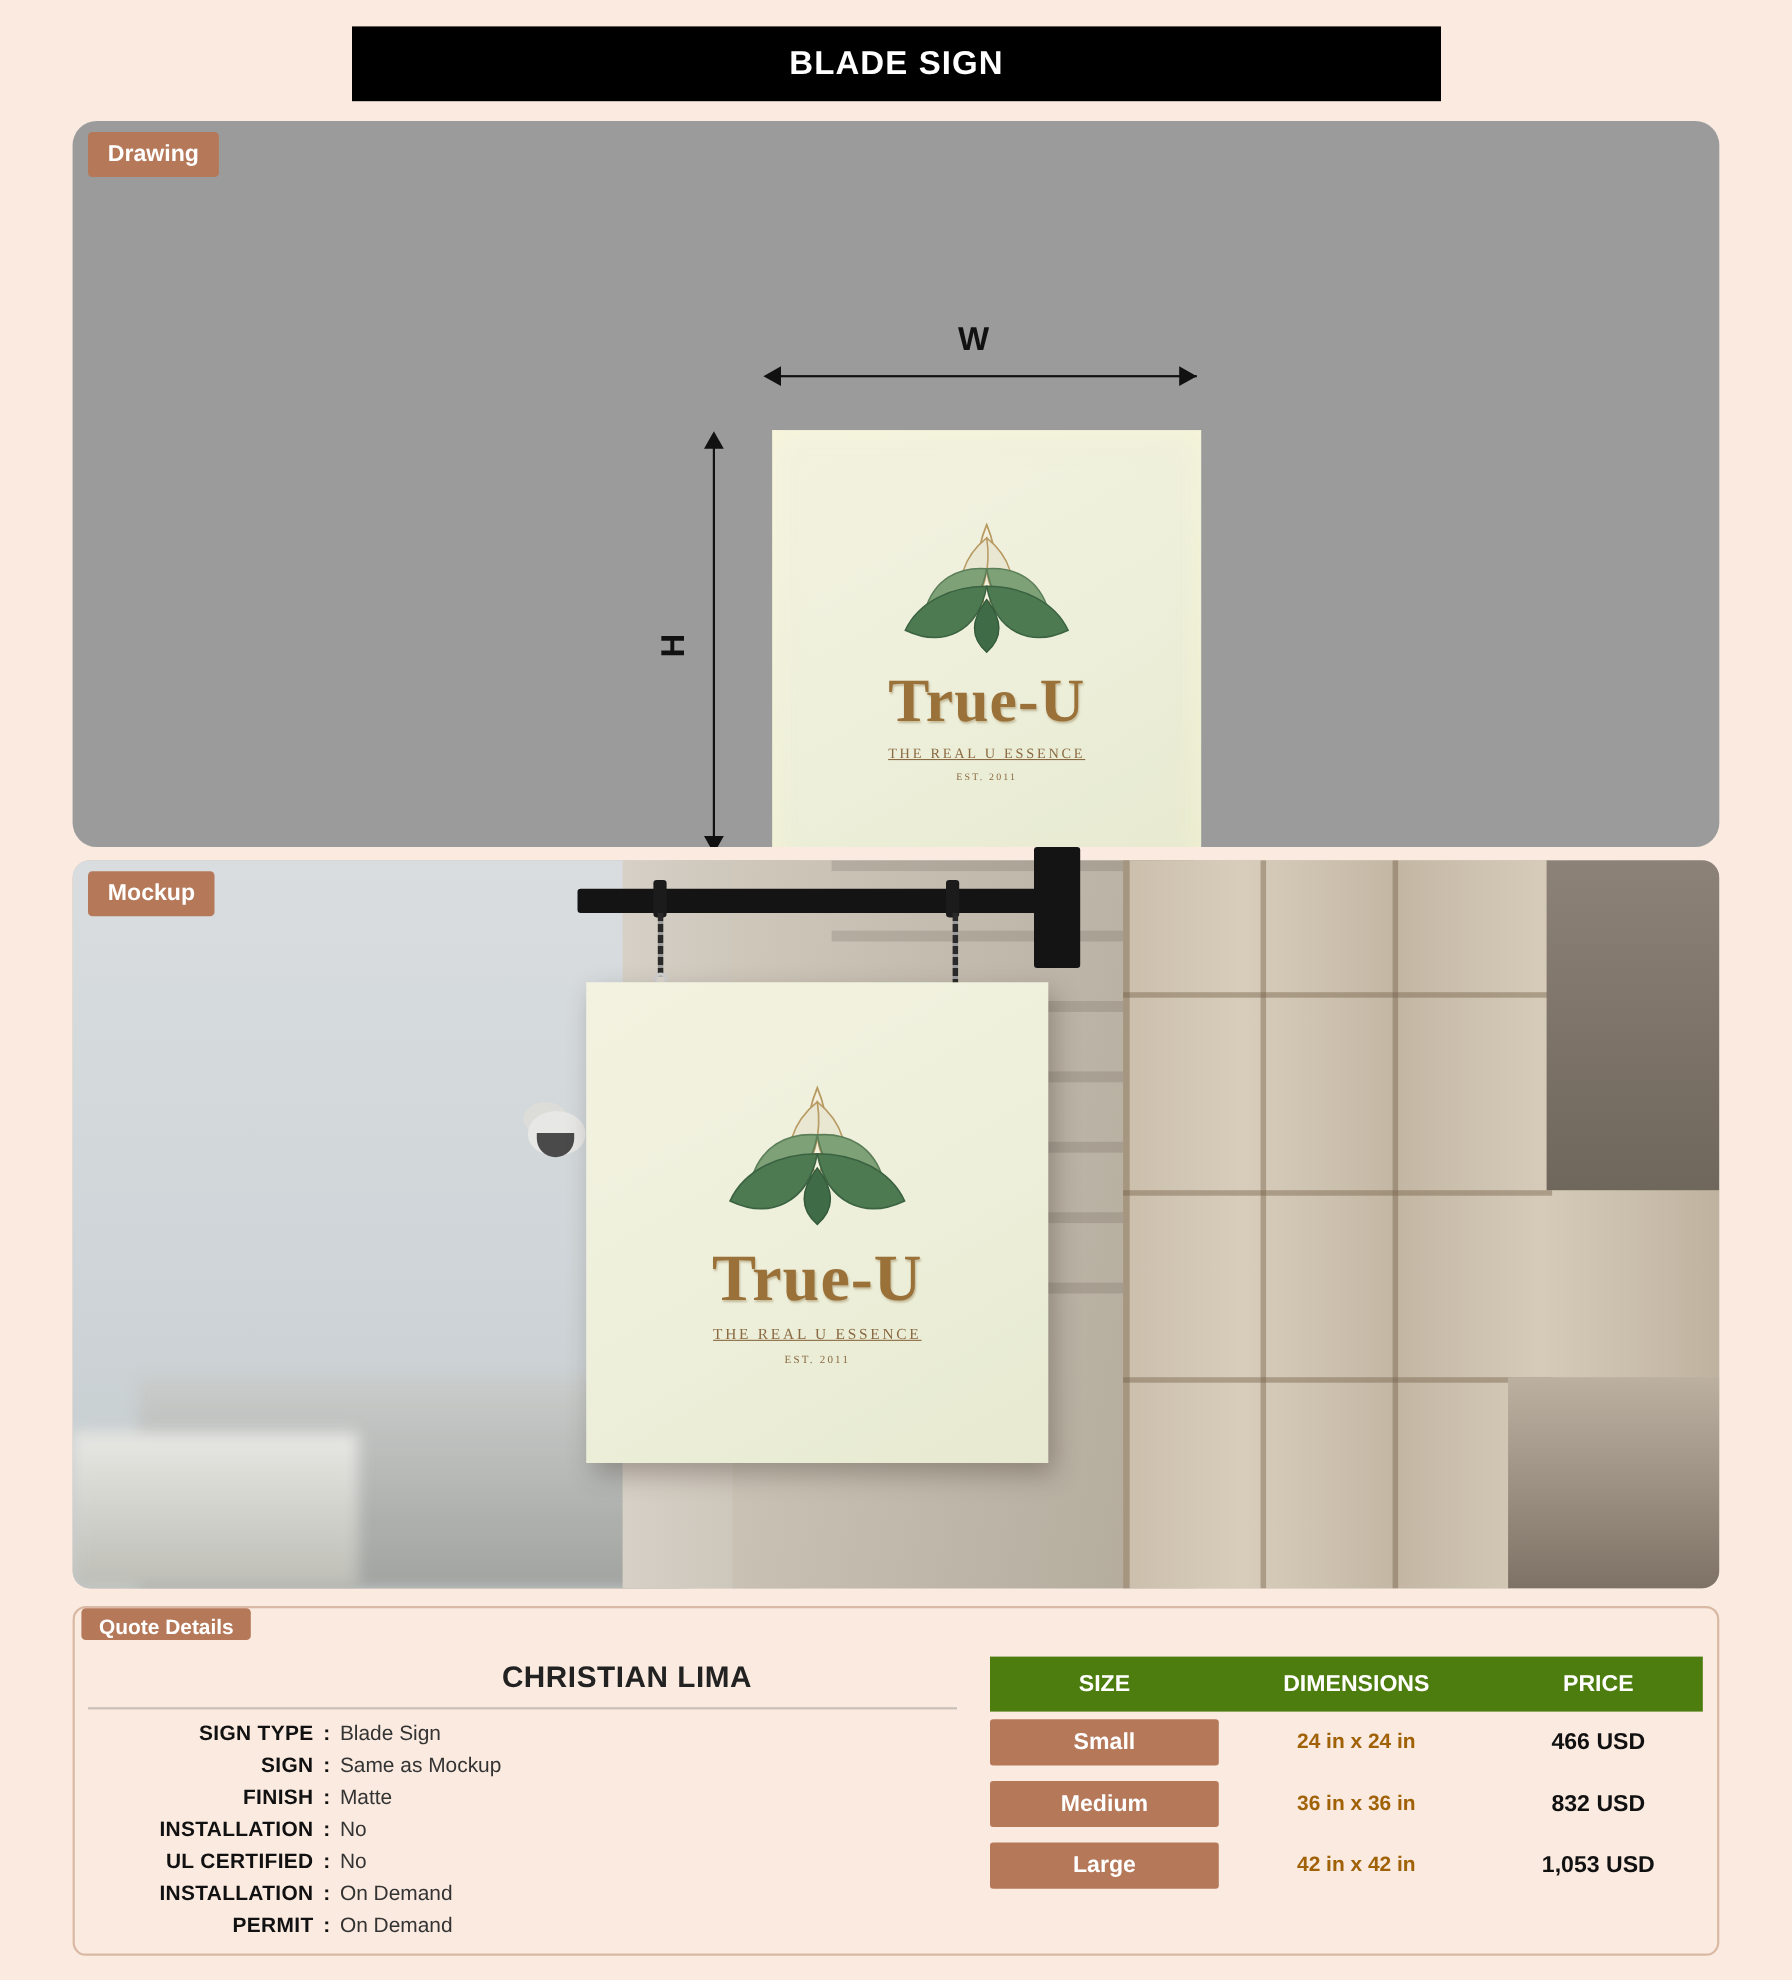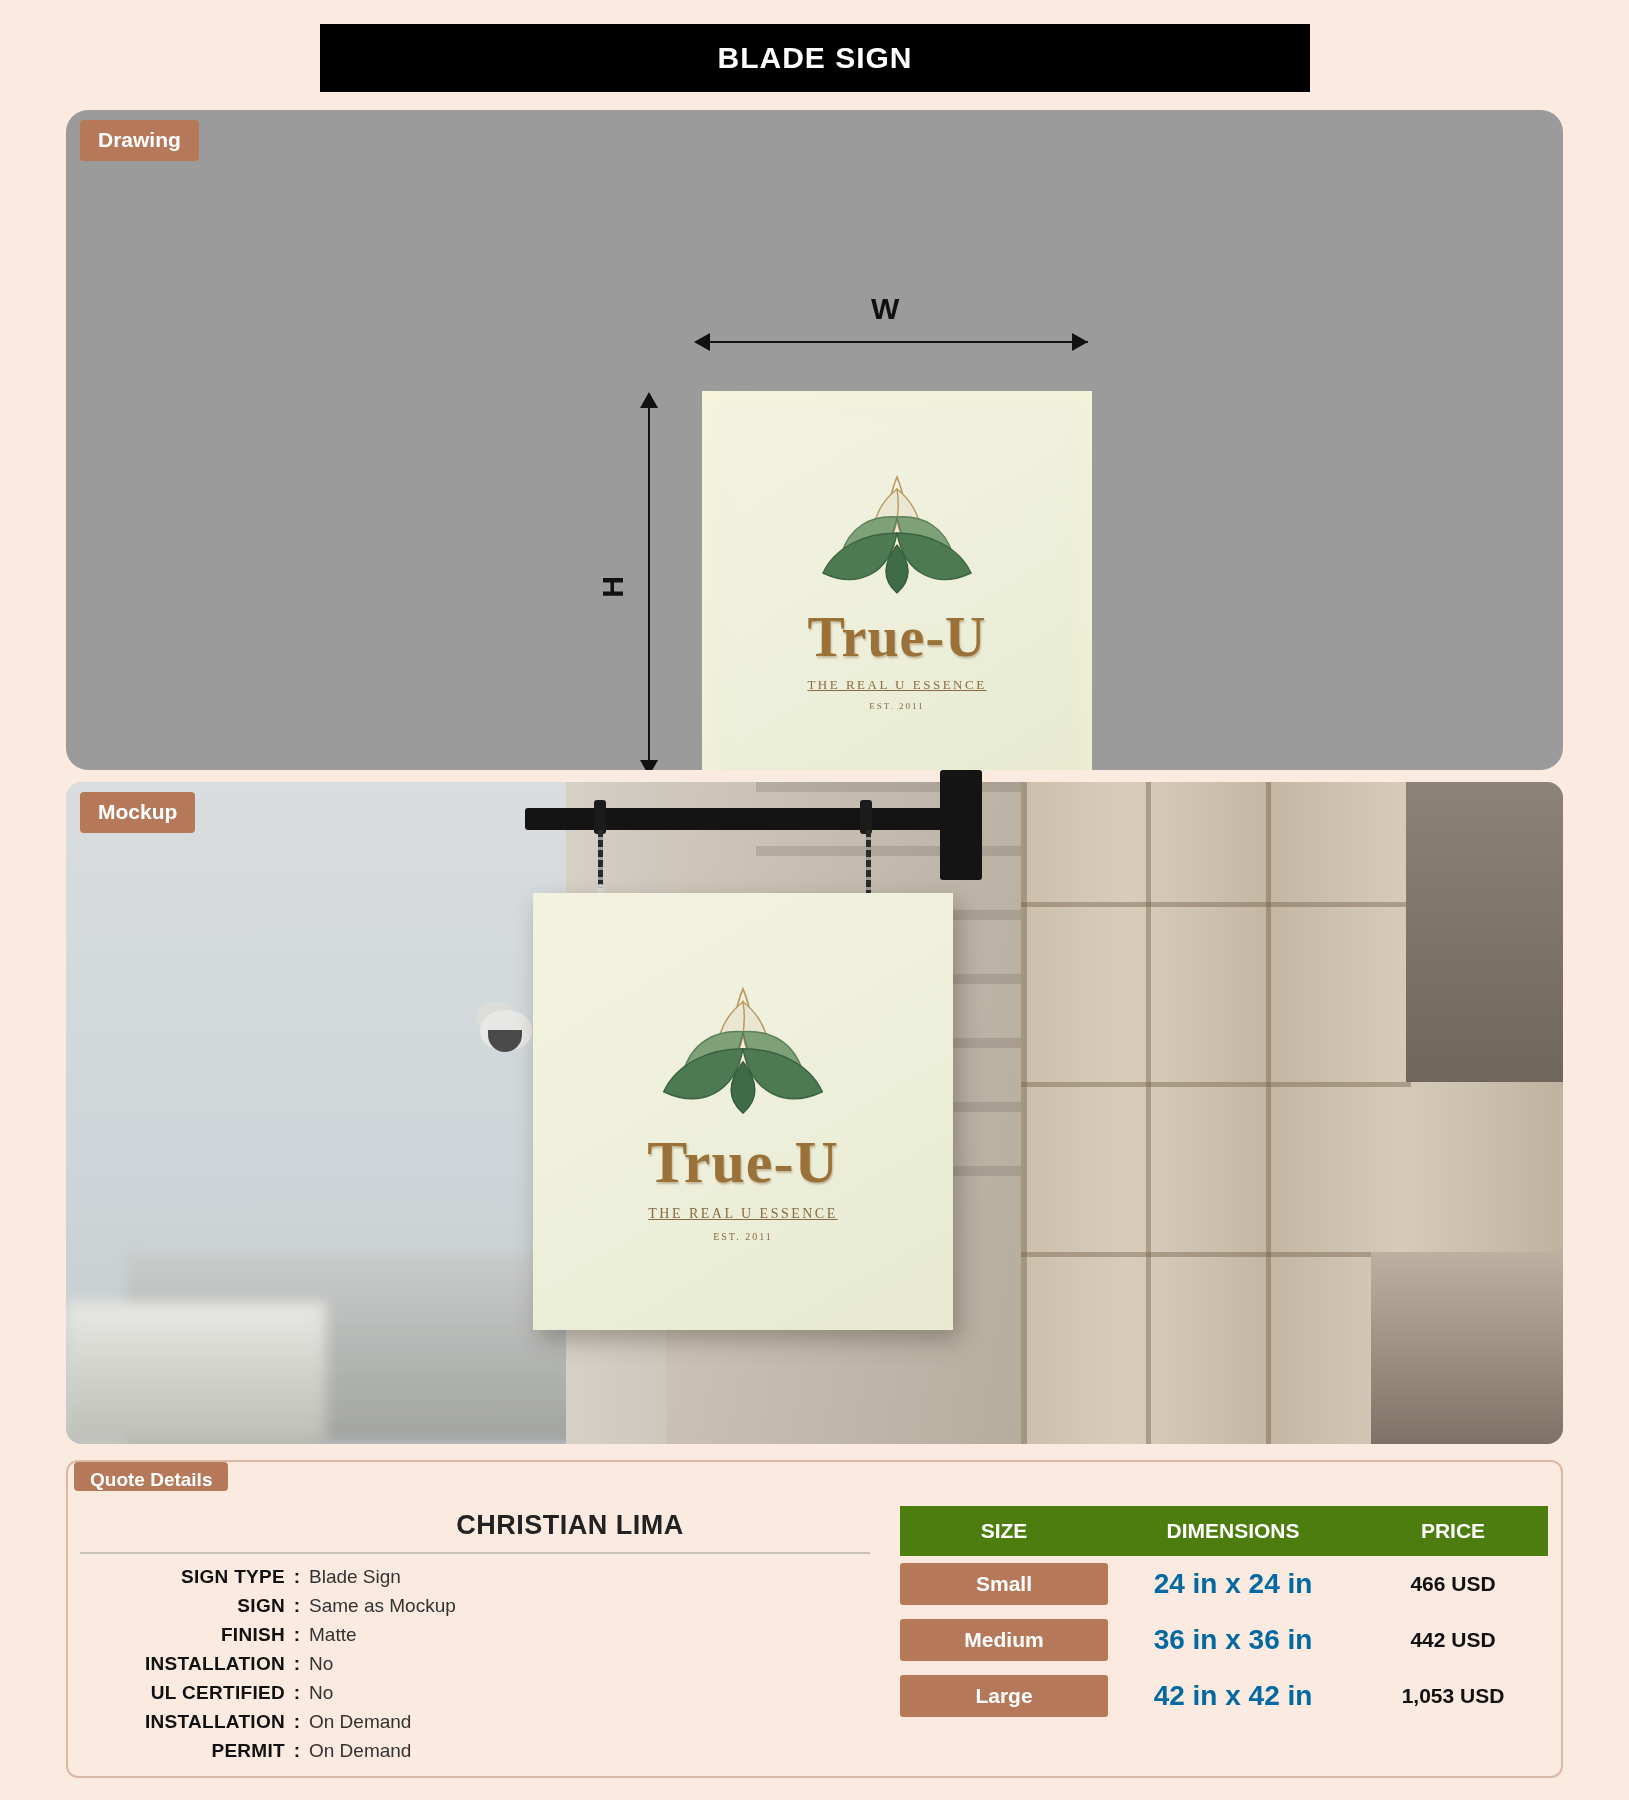--- a/index.html
+++ b/index.html
@@ -399,23 +399,23 @@
     width: 219px;
     height: 42px;
     display: flex;
     align-items: center;
     justify-content: center;
     border-radius: 3px;
   }
   .dim-cell {
     width: 250px;
     text-align: center;
-    font-size: 28px;
-    font-weight: bold;
-    color: #0369a1;
+    font-size: 19px;
+    font-weight: bold;
+    color: #a16207;
   }
   .price-cell {
     width: 190px;
     text-align: center;
     font-size: 21px;
     font-weight: bold;
     color: #111;
   }
 </style>
 </head>
@@ -568,21 +568,21 @@
       </div>
       <div class="dim-cell">24 in x 24 in</div>
       <div class="price-cell">466 USD</div>
     </div>
 
     <div class="price-row">
       <div class="size-pill">
         <span>Medium</span>
       </div>
       <div class="dim-cell">36 in x 36 in</div>
-      <div class="price-cell">442 USD</div>
+      <div class="price-cell">832 USD</div>
     </div>
 
     <div class="price-row">
       <div class="size-pill">
         <span>Large</span>
       </div>
       <div class="dim-cell">42 in x 42 in</div>
       <div class="price-cell">1,053 USD</div>
     </div>
   </div>

